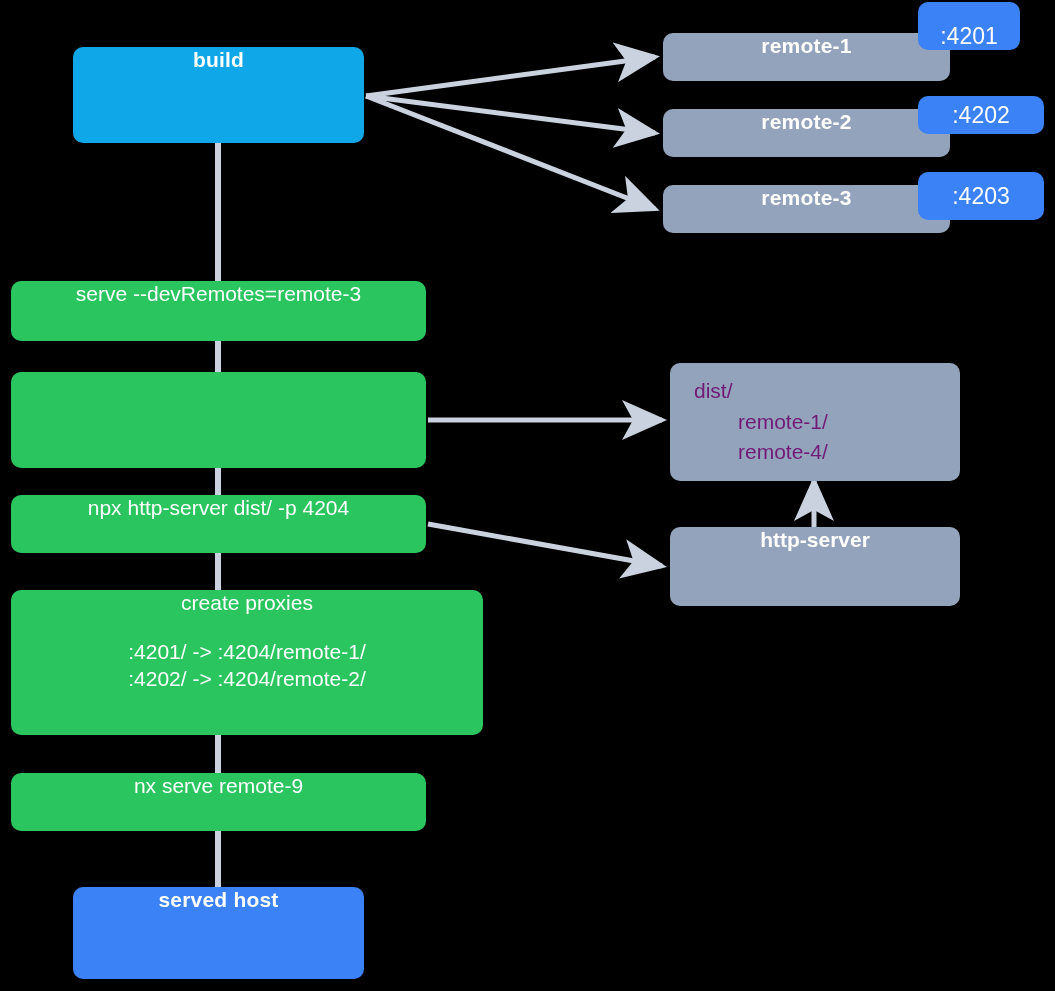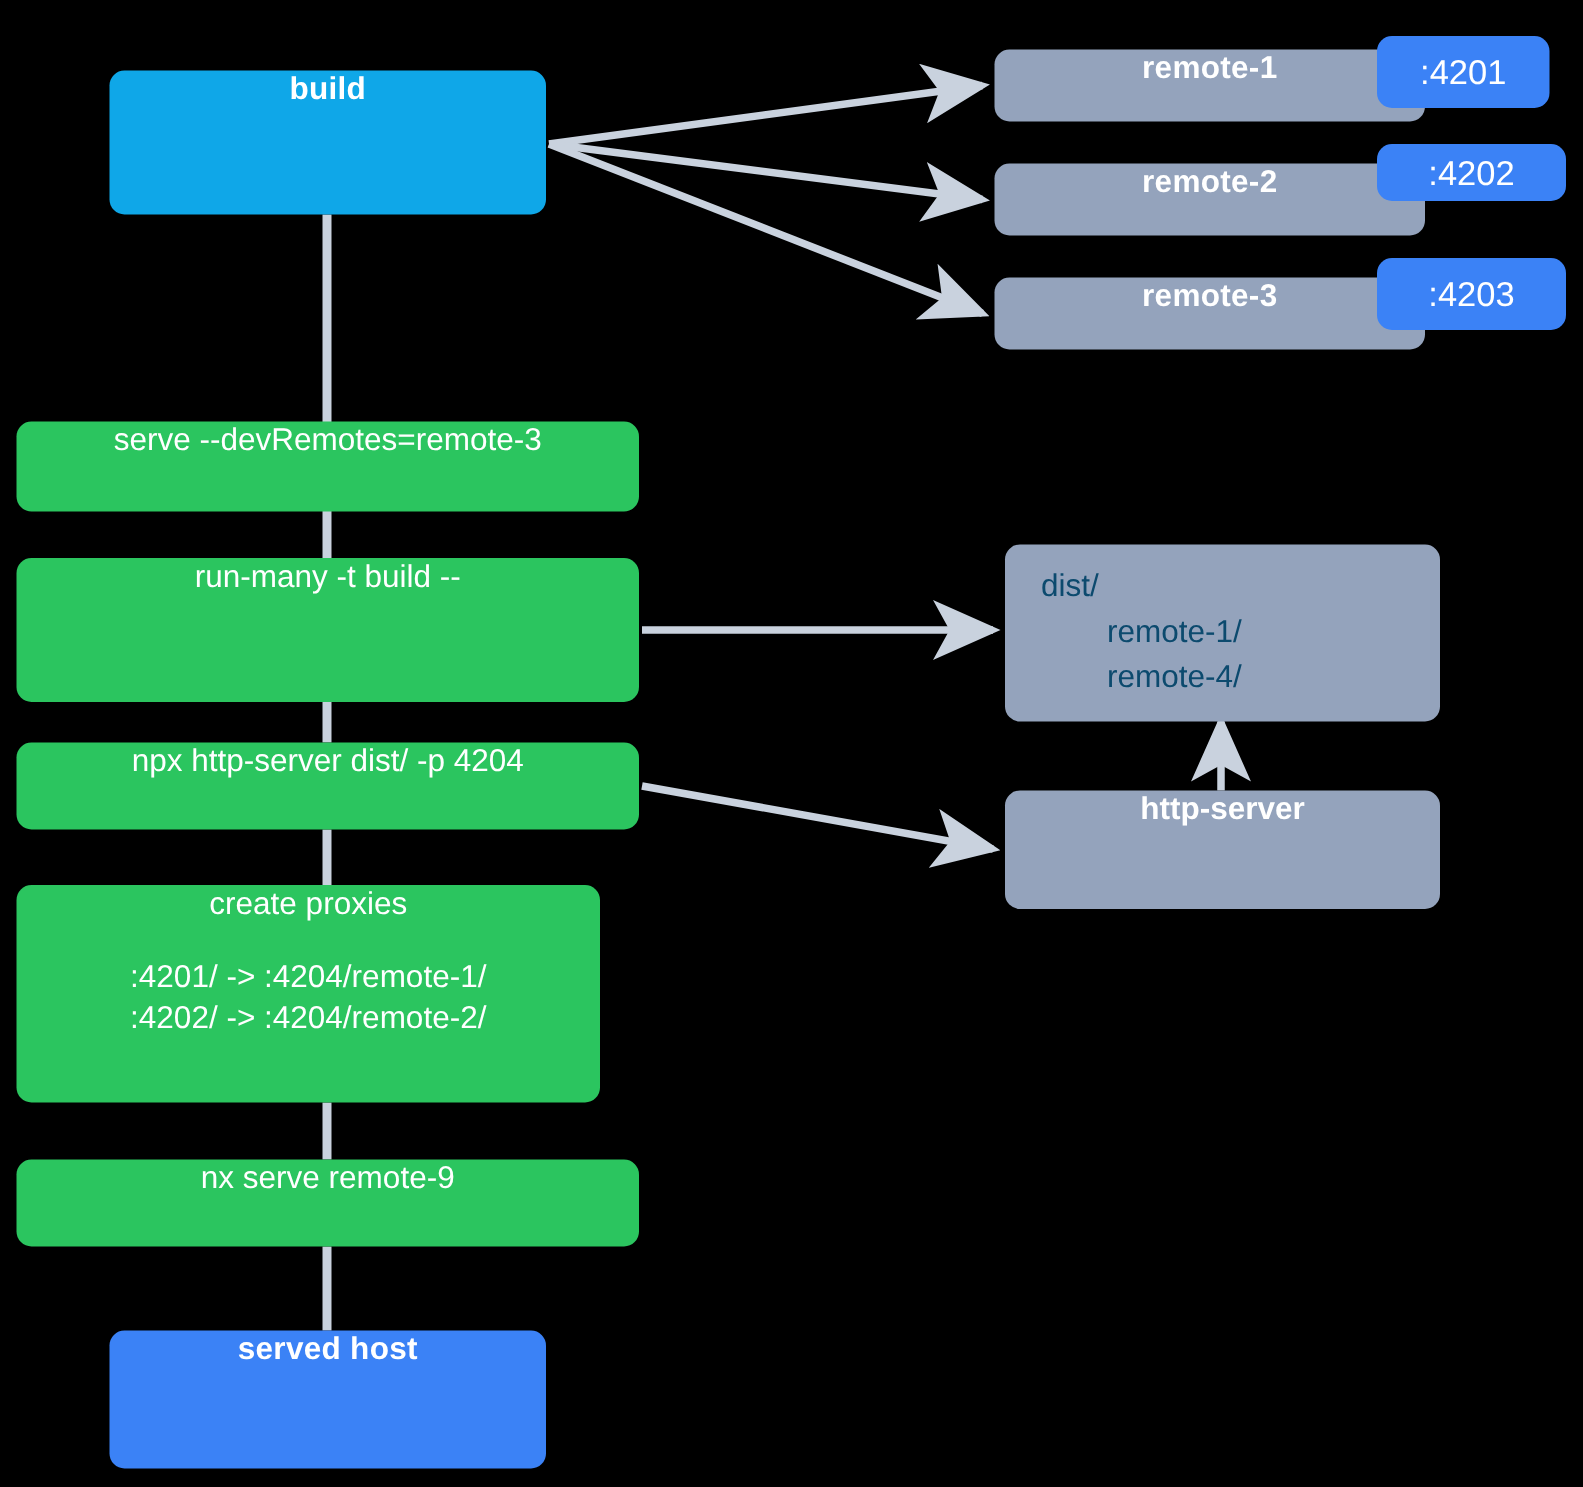--- a/index.html
+++ b/index.html
@@ -64,21 +64,21 @@
     display: flex;
     align-items: center;
     justify-content: center;
     z-index: 5;
   }
   .dist-box {
     position: absolute;
     box-sizing: border-box;
     background: #94A3BC;
     border-radius: 10px;
-    color: #0c4a6e;
+    color: #701a75;
     font-size: 21px;
     padding: 20px 0 20px 24px;
     display: flex;
     flex-direction: column;
     align-items: flex-start;
     justify-content: center;
     line-height: 1.45;
   }
   .dist-indent {
     padding-left: 44px;
@@ -127,21 +127,21 @@
     <line x1="814" y1="527" x2="814" y2="481" stroke="#C9D2DE" stroke-width="5" marker-end="url(#arrowhead)"></line>
   </svg>
 
   <div class="node node-host" style="left:73px; top:47px; width:291px; height:96px;">
     <span>build</span>
   </div>
 
   <div class="node node-remote" style="left:663px; top:33px; width:287px; height:48px;">
     <span>remote-1</span>
   </div>
-  <div class="badge" style="left:918px; top:24px; width:115px; height:48px;">
+  <div class="badge" style="left:918px; top:2px; width:102px; height:48px;align-items:flex-end;">
     <span>:4201</span>
   </div>
 
   <div class="node node-remote" style="left:663px; top:109px; width:287px; height:48px;">
     <span>remote-2</span>
   </div>
   <div class="badge" style="left:918px; top:96px; width:126px; height:38px;">
     <span>:4202</span>
   </div>
 
@@ -150,28 +150,27 @@
   </div>
   <div class="badge" style="left:918px; top:172px; width:126px; height:48px;">
     <span>:4203</span>
   </div>
 
   <div class="node node-green" style="left:11px; top:281px; width:415px; height:60px;">
     <span>serve --devRemotes=remote-3</span>
   </div>
 
   <div class="node node-green" style="left:11px; top:372px; width:415px; height:96px;">
-    <span>run-many -t build --</span>
   </div>
 
   <div class="node node-green" style="left:11px; top:495px; width:415px; height:58px;">
     <span>npx http-server dist/ -p 4204</span>
   </div>
 
-  <div class="node node-green" style="left:11px; top:590px; width:389px; height:145px;">
+  <div class="node node-green" style="left:11px; top:590px; width:472px; height:145px;">
     <span>create proxies</span>
     <span class="proxy-gap"></span>
     <span>:4201/ -&gt; :4204/remote-1/</span>
     <span>:4202/ -&gt; :4204/remote-2/</span>
   </div>
 
   <div class="node node-green" style="left:11px; top:773px; width:415px; height:58px;">
     <span>nx serve remote-9</span>
   </div>
 

